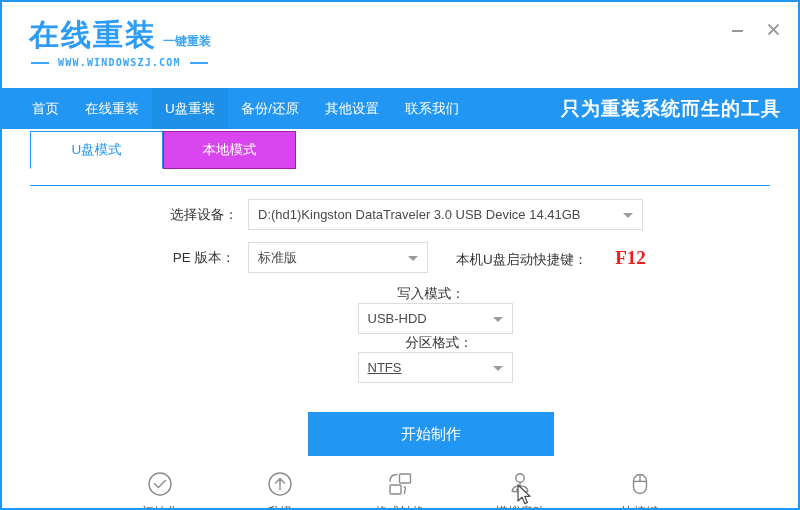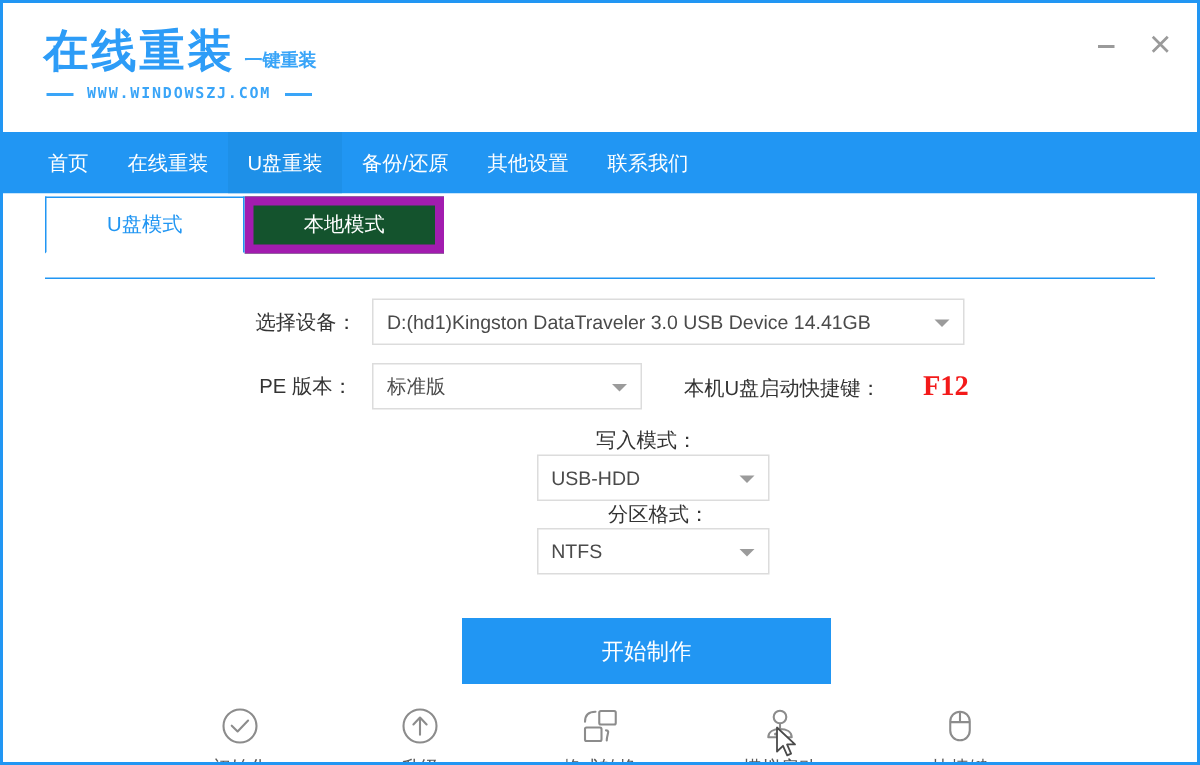--- a/index.html
+++ b/index.html
@@ -155,23 +155,23 @@
   }
   .tab.selected {
     background: #ffffff;
     color: #2196f3;
     border: 1px solid #2196f3;
     border-bottom: 1px solid #ffffff;
     position: relative;
     z-index: 2;
   }
   .tab.unselected {
-    background: #14532d;
+    background: #d946ef;
     color: #ffffff;
-    border: 6px solid #a21caf;
+    border: 1px solid #a21caf;
   }
   #tabs-underline {
     position: absolute;
     left: 28px;
     top: 56px;
     width: 740px;
     height: 1px;
     background: #2196f3;
   }
 
@@ -247,21 +247,21 @@
   #row-write { padding-left: 70px; flex-direction: column; }
   #row-write .form-label { width: 72px; margin-right: 8px; }
   #sel-write { width: 155px; }
   #lbl-part {
     font-size: 13.5px;
     color: #333333;
     margin-left: 16px;
     margin-right: 8px;
     white-space: nowrap;
   }
-  #sel-part { width: 155px; }
+  #sel-part { width: 155px; text-decoration: underline; }
 
   
   #start-button {
     position: absolute;
     left: 306px;
     top: 283px;
     width: 246px;
     height: 44px;
     background: #2196f3;
     color: #ffffff;
@@ -349,20 +349,21 @@
     </div>
   </div>
 
   <div id="navbar">
     <div class="nav-item">首页</div>
     <div class="nav-item">在线重装</div>
     <div class="nav-item active">U盘重装</div>
     <div class="nav-item">备份/还原</div>
     <div class="nav-item">其他设置</div>
     <div class="nav-item">联系我们</div>
+    <div id="nav-tagline">只为重装系统而生的工具</div>
   </div>
 
   <div id="content">
 
     <div id="tabs">
       <div class="tab selected">U盘模式</div>
       <div class="tab unselected">本地模式</div>
     </div>
     <div id="tabs-underline"></div>
 

